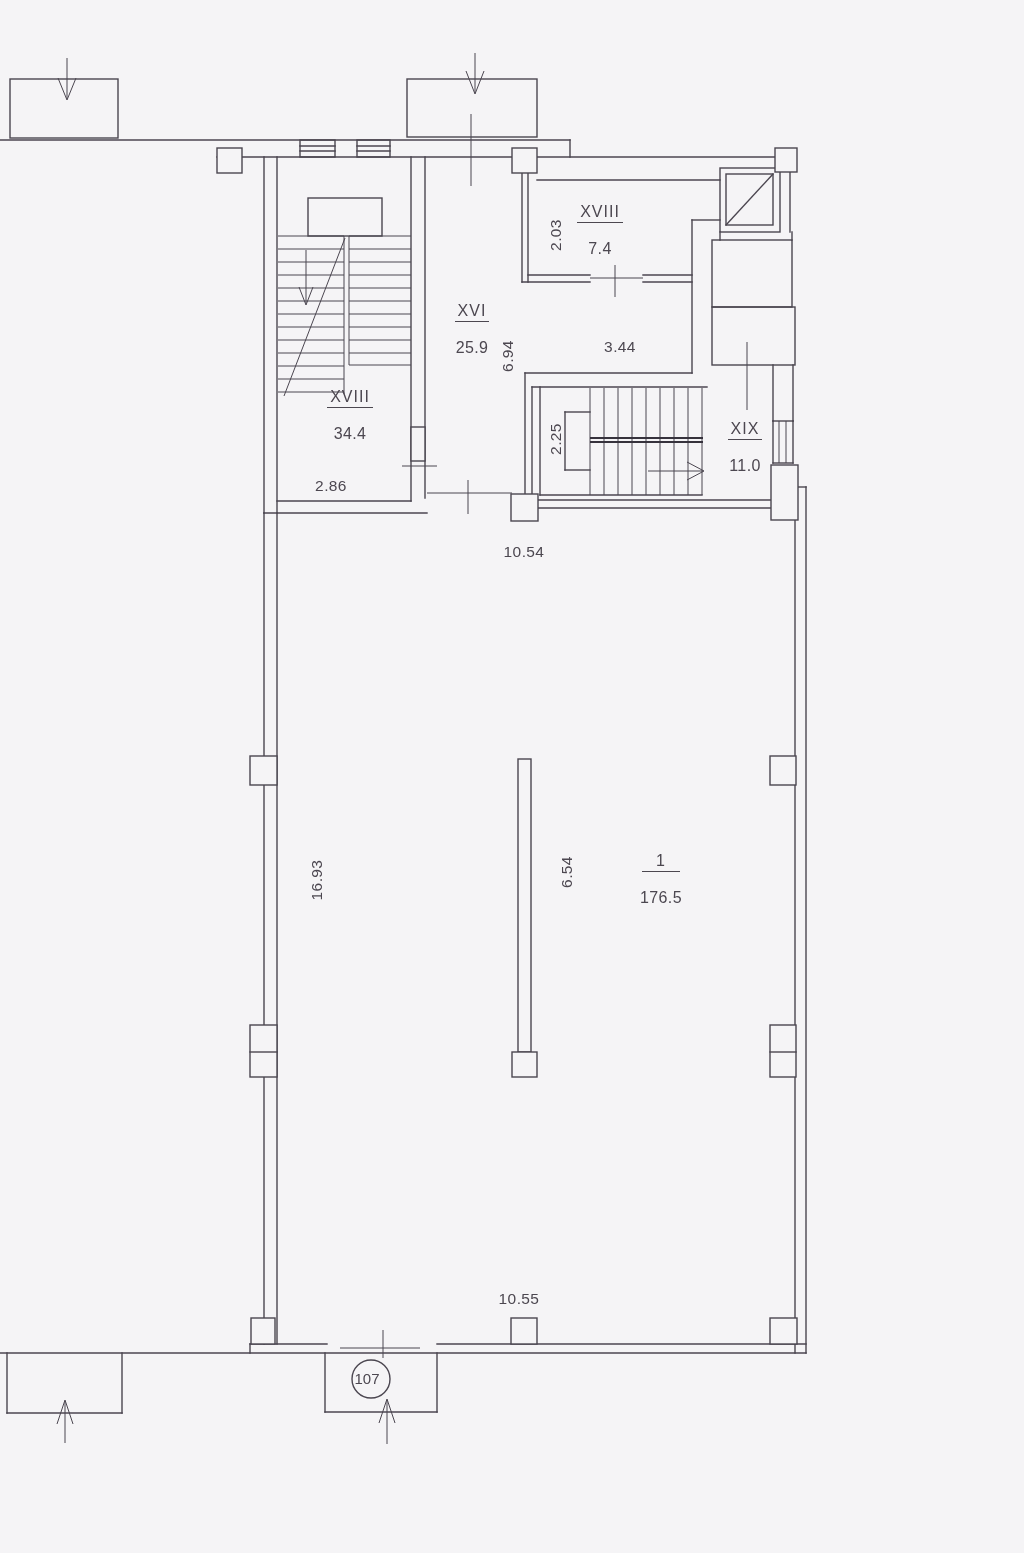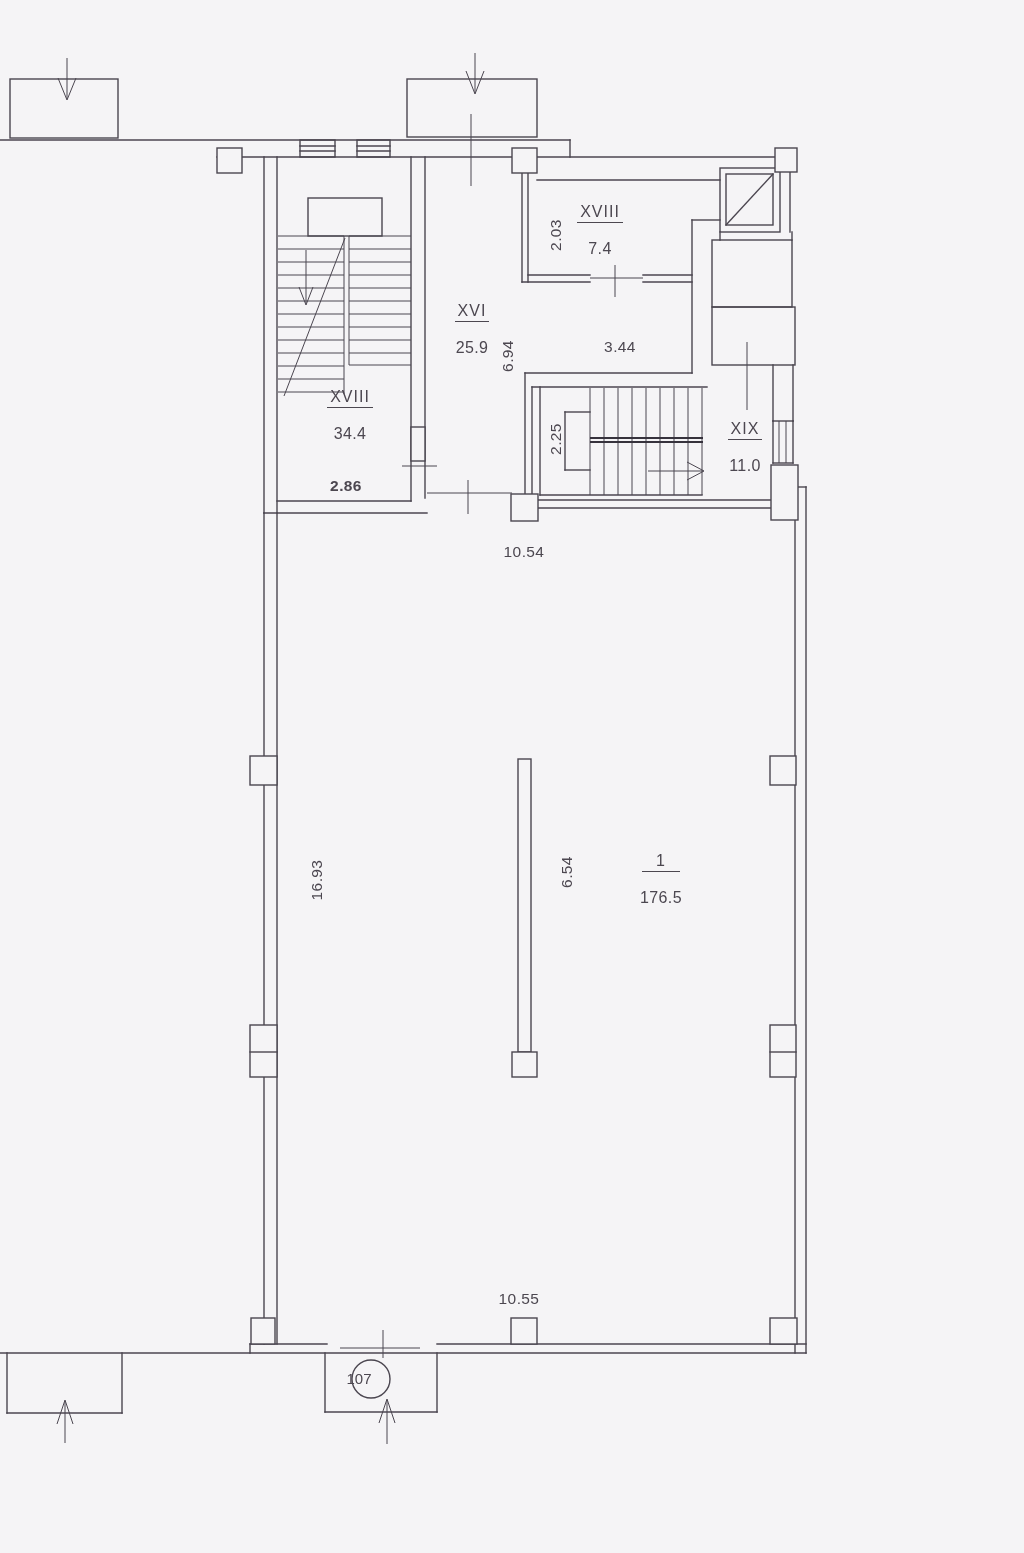--- a/index.html
+++ b/index.html
@@ -284,21 +284,21 @@
   </div>
   <div class="room main-room" style="left:629px; top:852px;">
     <div class="num">1</div>
     <div class="area">176.5</div>
   </div>
 
   <div class="dim v" style="left:528px; top:226px;">2.03</div>
   <div class="dim" style="left:592px; top:338px;">3.44</div>
   <div class="dim v" style="left:480px; top:347px;">6.94</div>
   <div class="dim v" style="left:528px; top:430px;">2.25</div>
-  <div class="dim" style="left:318px; top:477px;font-weight:bold;">2.86</div>
+  <div class="dim" style="left:303px; top:477px;">2.86</div>
   <div class="dim" style="left:496px; top:543px;">10.54</div>
   <div class="dim v" style="left:289px; top:871px;">16.93</div>
   <div class="dim v" style="left:539px; top:863px;">6.54</div>
   <div class="dim" style="left:491px; top:1258px;margin-top:32px;">10.55</div>
 
-  <div class="unit-label" style="left:339px; top:1370px;">107</div>
+  <div class="unit-label" style="left:347px; top:1370px;">107</div>
 
 </div>
 
 </body></html>

